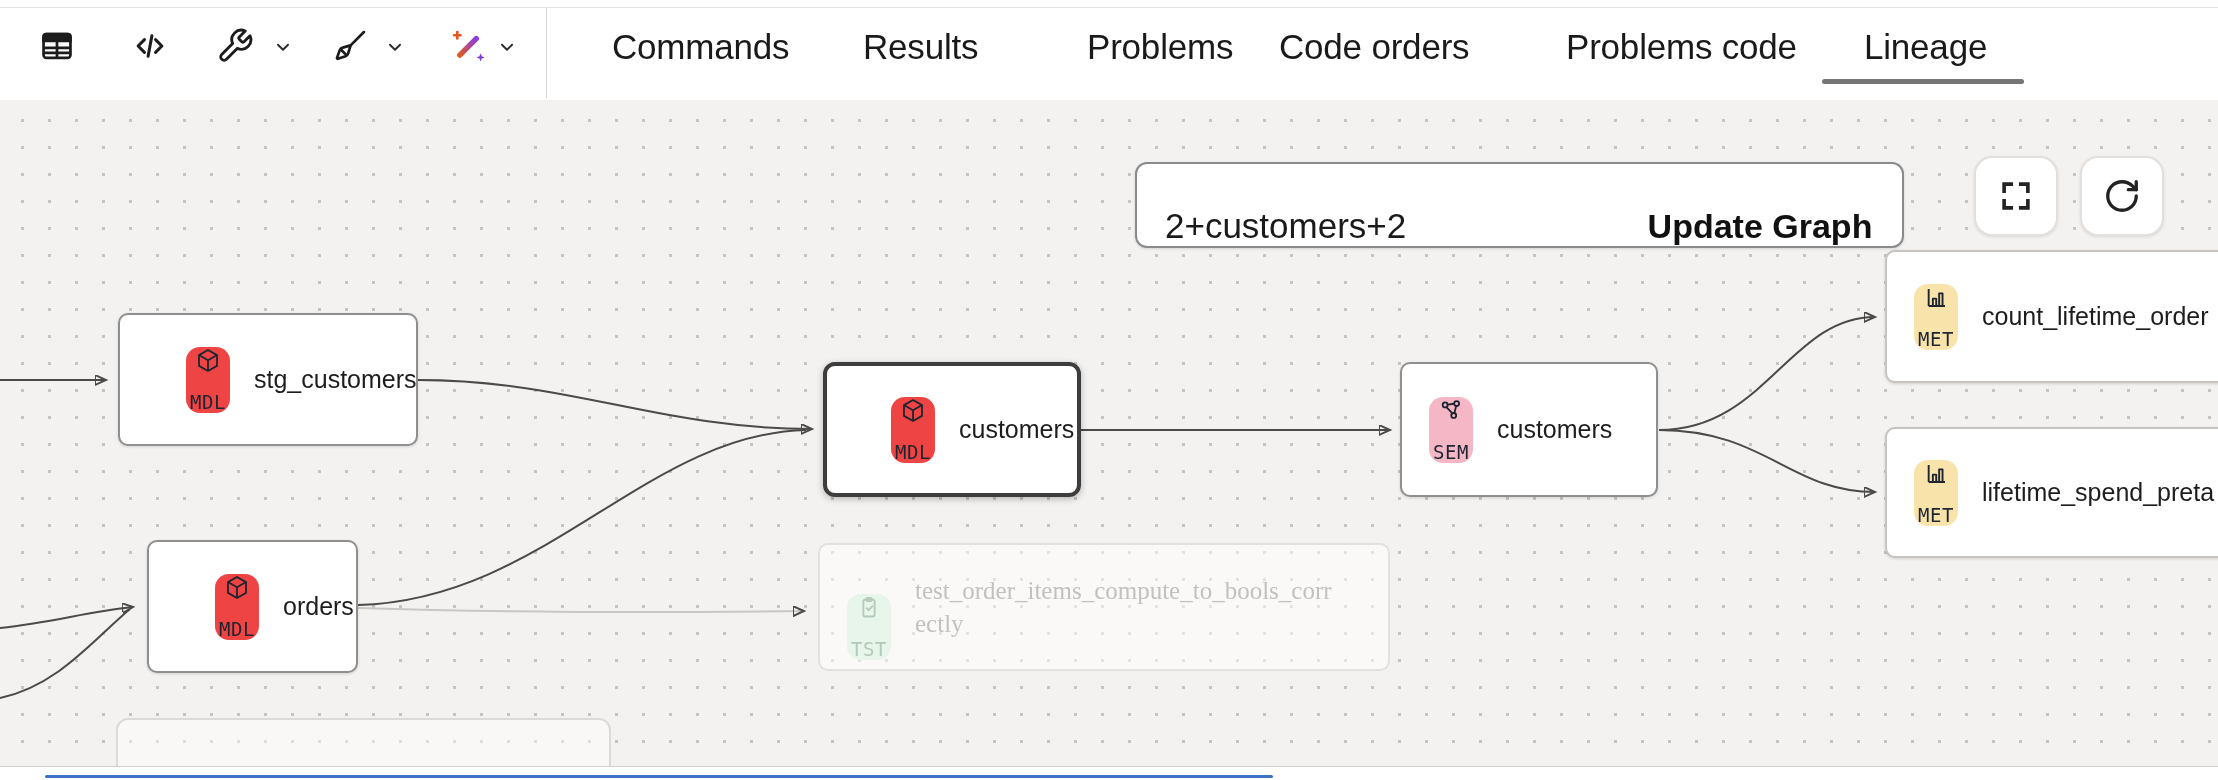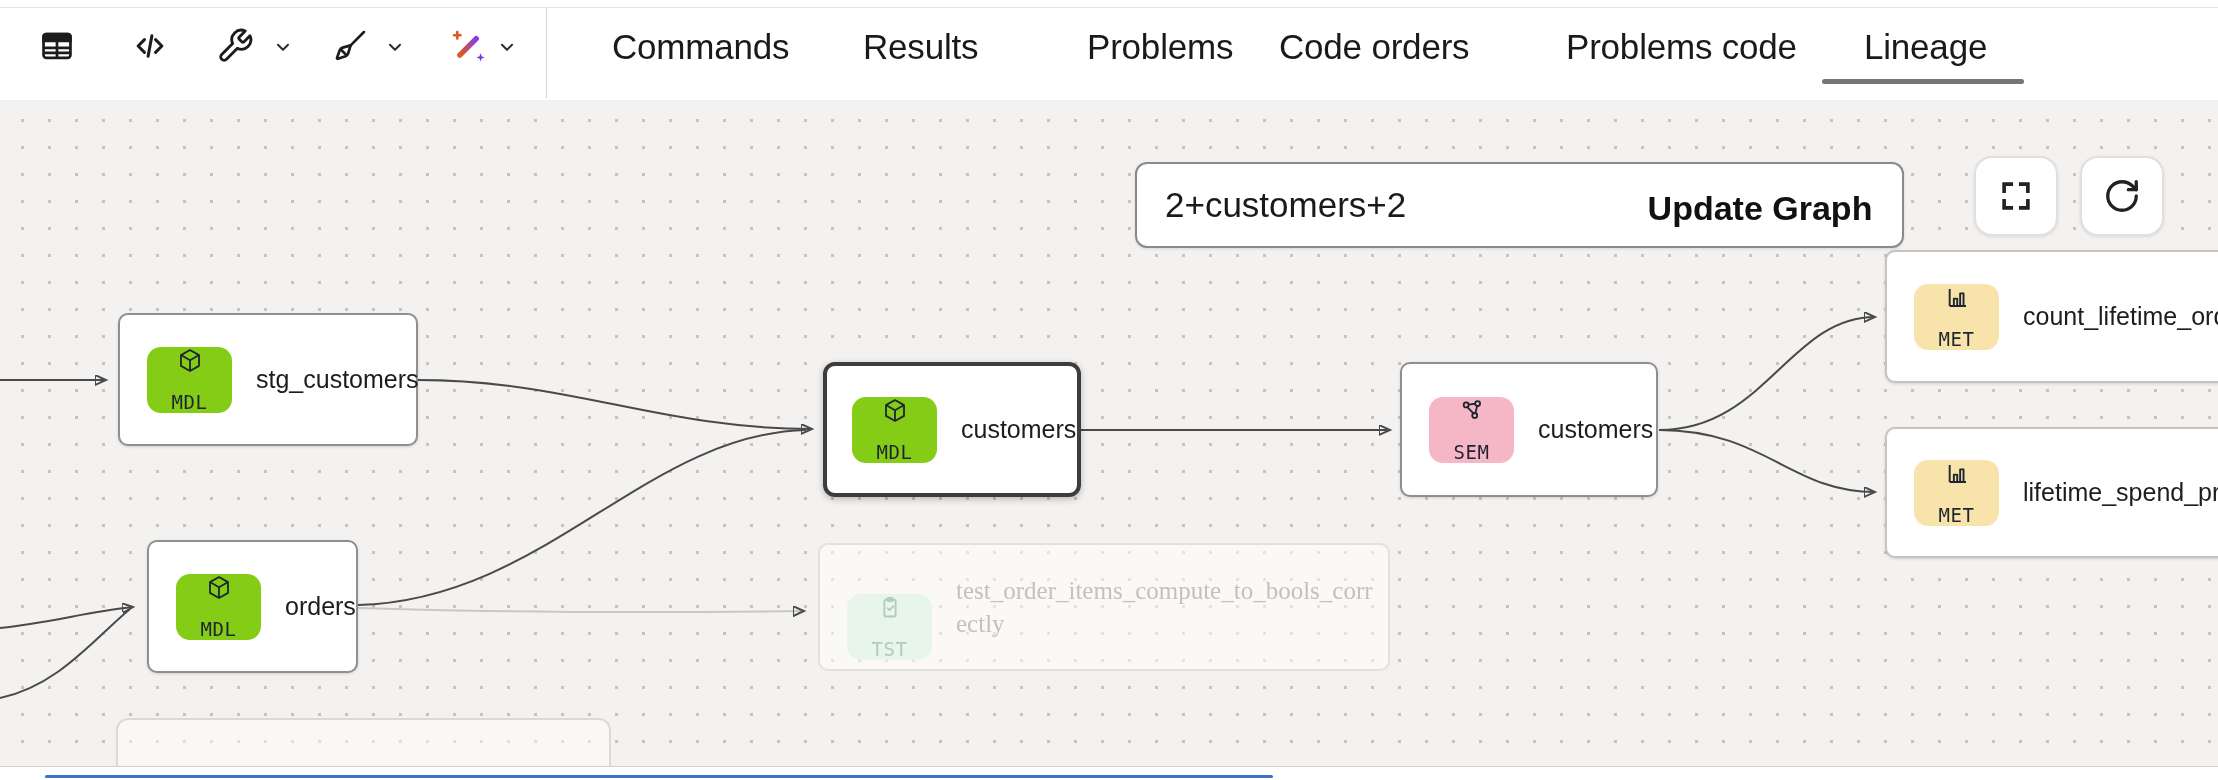--- a/index.html
+++ b/index.html
@@ -30,36 +30,36 @@
 
   
   .node { position:absolute; background:#ffffff; border:2px solid #8f8f8f; border-radius:10px;
           box-shadow:0 1px 3px rgba(0,0,0,0.14); display:flex; align-items:center;
           padding-left:27px; gap:24px; cursor:pointer; }
   .node.selected { border:4px solid #3d3d3d; border-radius:12px; box-shadow:0 2px 7px rgba(0,0,0,0.25); padding-left:25px; }
   .node.met { border-color:#c6c3c0; }
   .node.faded { background:rgba(255,255,255,0.52); border:2px solid #e3e0dd; box-shadow:none; }
   .node.partial { background:rgba(255,255,255,0.45); border:2px solid #dcd9d6; border-radius:12px; box-shadow:none; }
 
-  .badge { width:85px; height:66px; border-radius:14px; display:flex; flex-direction:column;
+  .badge { width:44px; height:66px; border-radius:14px; display:flex; flex-direction:column;
            align-items:center; justify-content:center; gap:17px; flex:0 0 auto; }
   .badge svg { width:30px; height:30px; }
   .badge .btext { font-family:"DejaVu Sans Mono", monospace; font-size:19px; font-weight:500; color:#1e2530; letter-spacing:0.5px; }
-  .badge.mdl { background:#84cc16; }
+  .badge.mdl { background:#ef4444;margin-left:39px; }
   .badge.sem { background:#f5b7c6; }
   .badge.met { background:#f8e4aa; }
   .badge.tst { background:#e8f5ea;margin-top:40px; }
   .badge.tst .btext { color:#b2cab7; }
 
   .nlabel { font-size:25px; color:#1d1d1d; white-space:nowrap; }
   .node.faded .nlabel { color:#c3c1bf; white-space:normal; word-break:break-all; width:418px; line-height:33px;font-family:Liberation Serif, serif; }
 
   
   .selector-bar { position:absolute; top:162px; left:1135px; width:769px; height:86px; background:#ffffff;
-                  border:2px solid #8a8a8a; border-radius:12px; display:flex; align-items:center; overflow:hidden;
+                  border:2px solid #8a8a8a; border-radius:12px; display:flex; align-items:flex-end; overflow:hidden;
                   box-shadow:0 1px 3px rgba(0,0,0,0.12); }
   .selector-input { flex:1; border:none; outline:none; font-family:"Liberation Sans", sans-serif;
                     font-size:35px; color:#1a1a1a; padding-left:28px; background:transparent; }
   .selector-divider { width:2px; background:#8a8a8a; }
   .update-btn { width:285px; border:none; background:transparent; font-family:"Liberation Sans", sans-serif;
                 font-size:34px; font-weight:bold; color:#111111; cursor:pointer;margin-top:6px; }
 
   .sq-btn { position:absolute; width:84px; height:80px; background:#ffffff; border:2px solid #e2dfdc;
             border-radius:18px; display:flex; align-items:center; justify-content:center; cursor:pointer;
             box-shadow:0 1px 3px rgba(0,0,0,0.10); }

